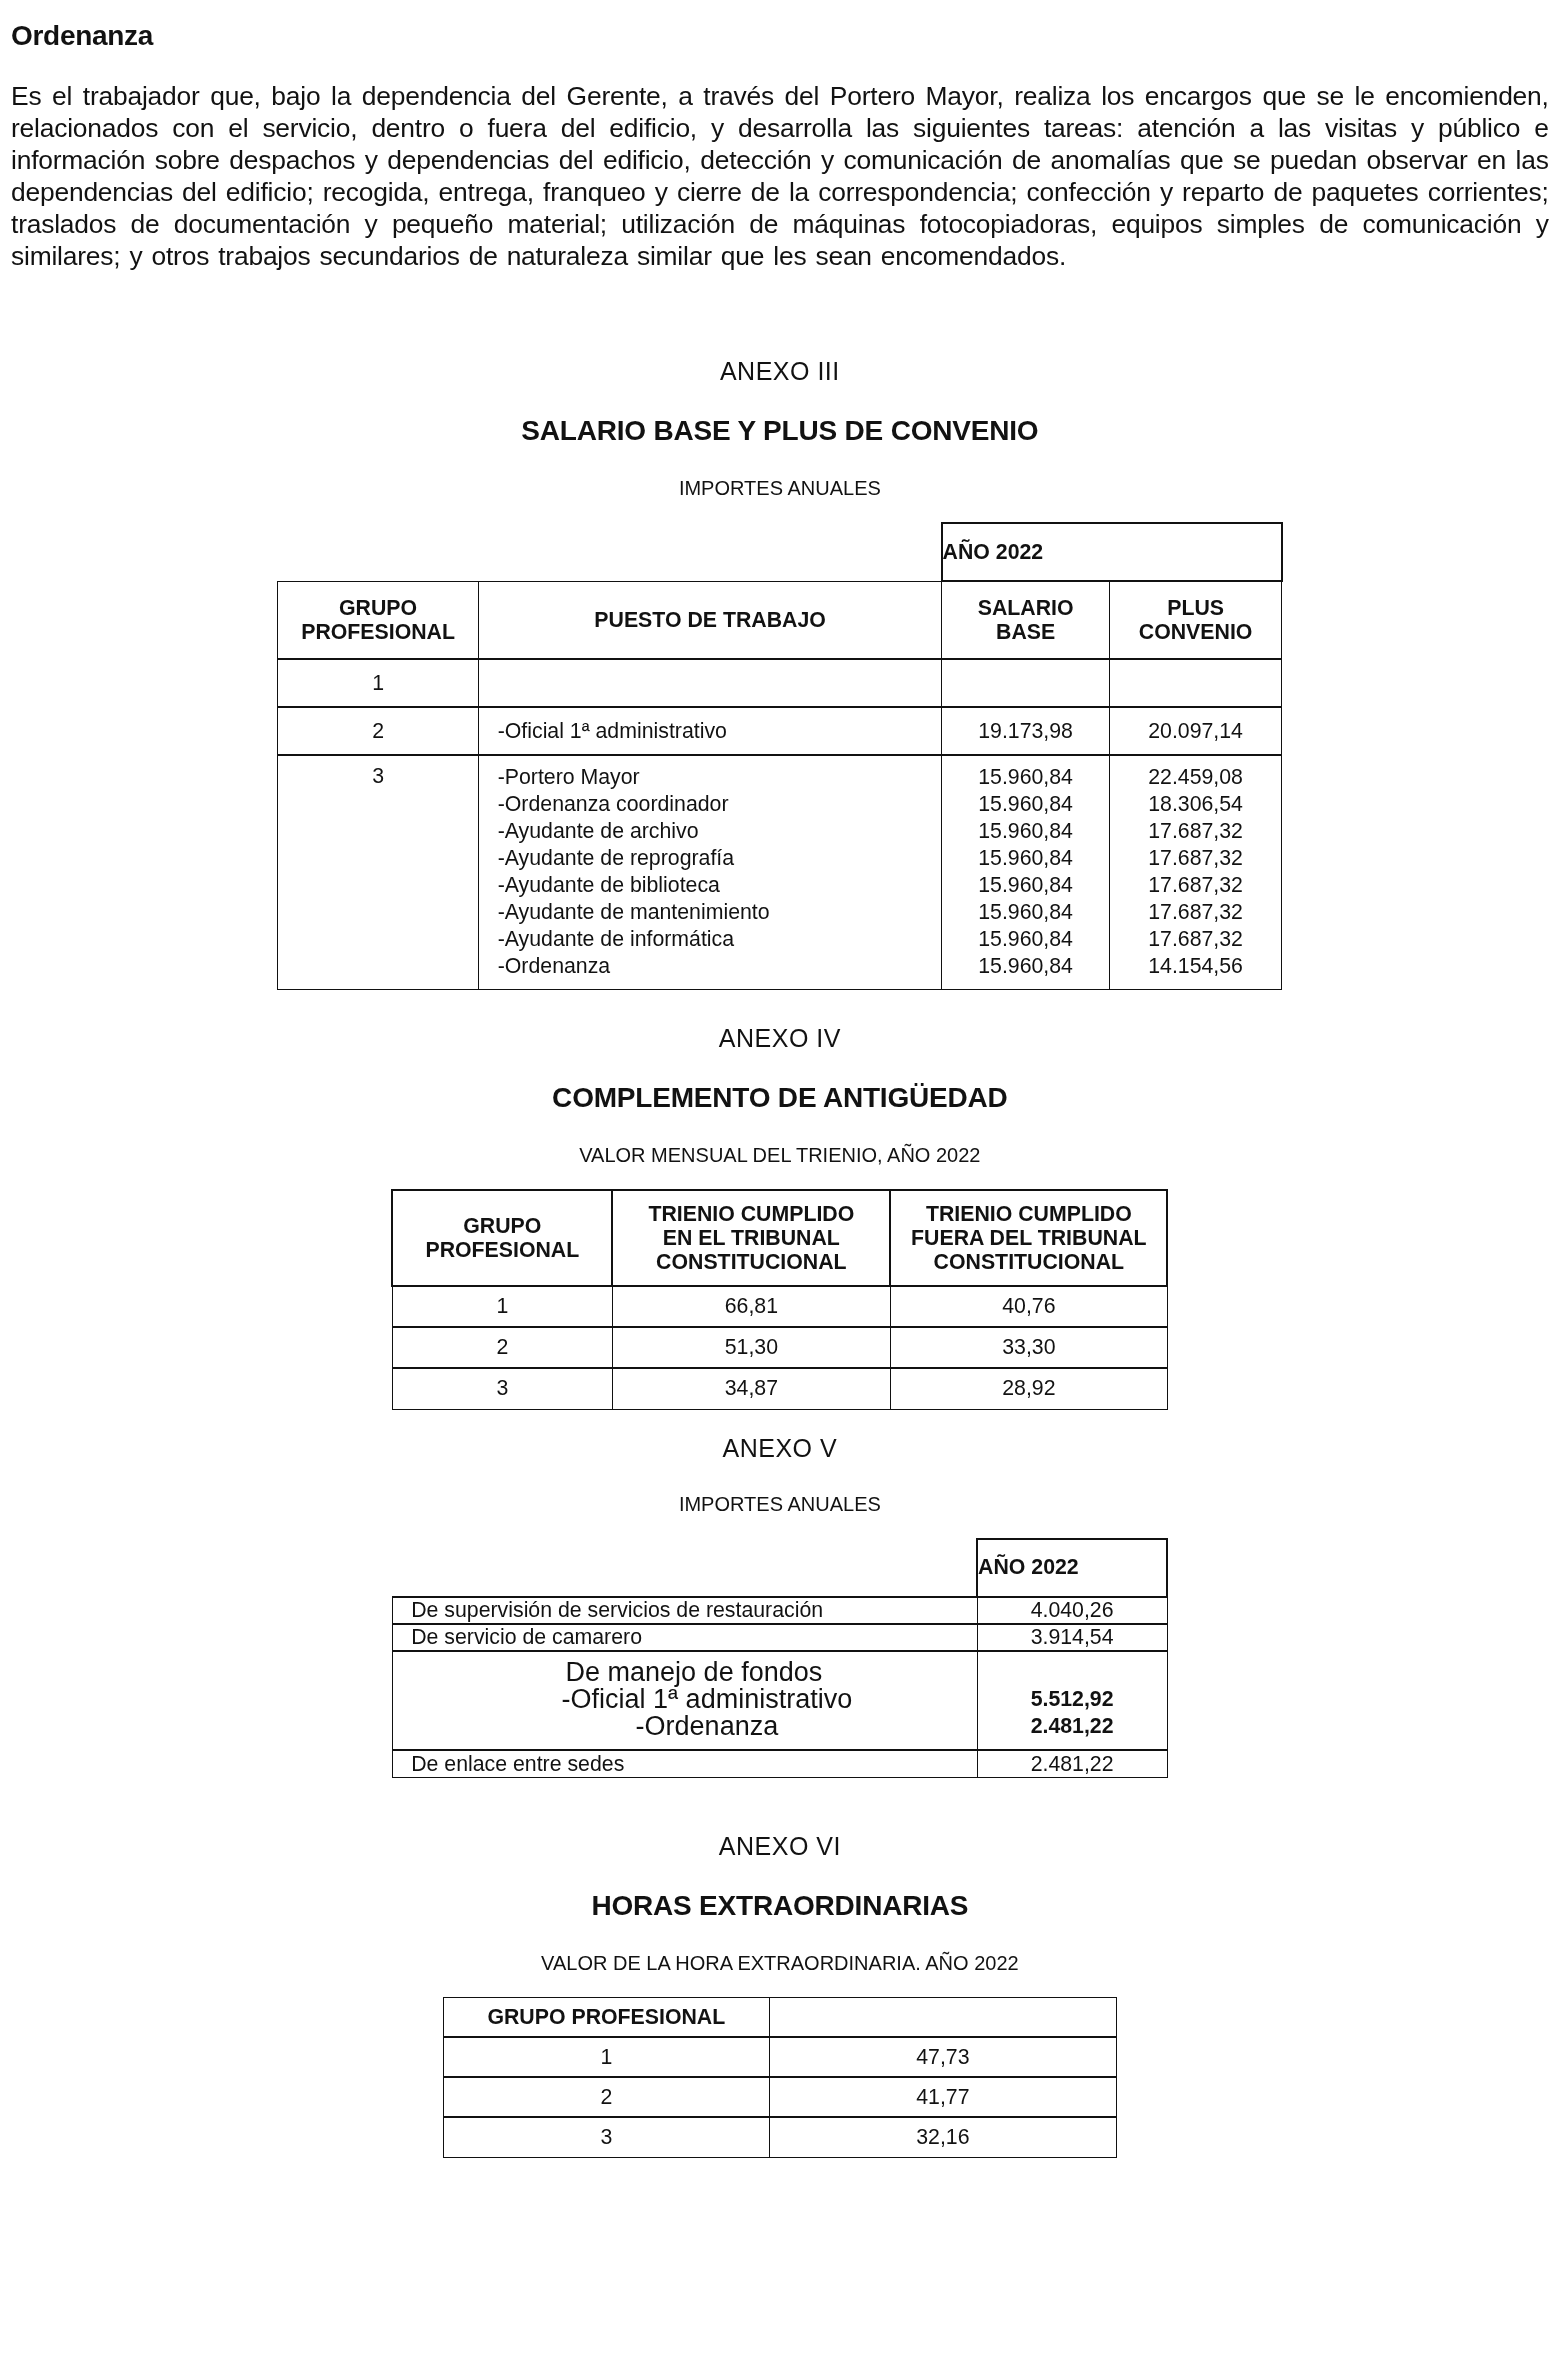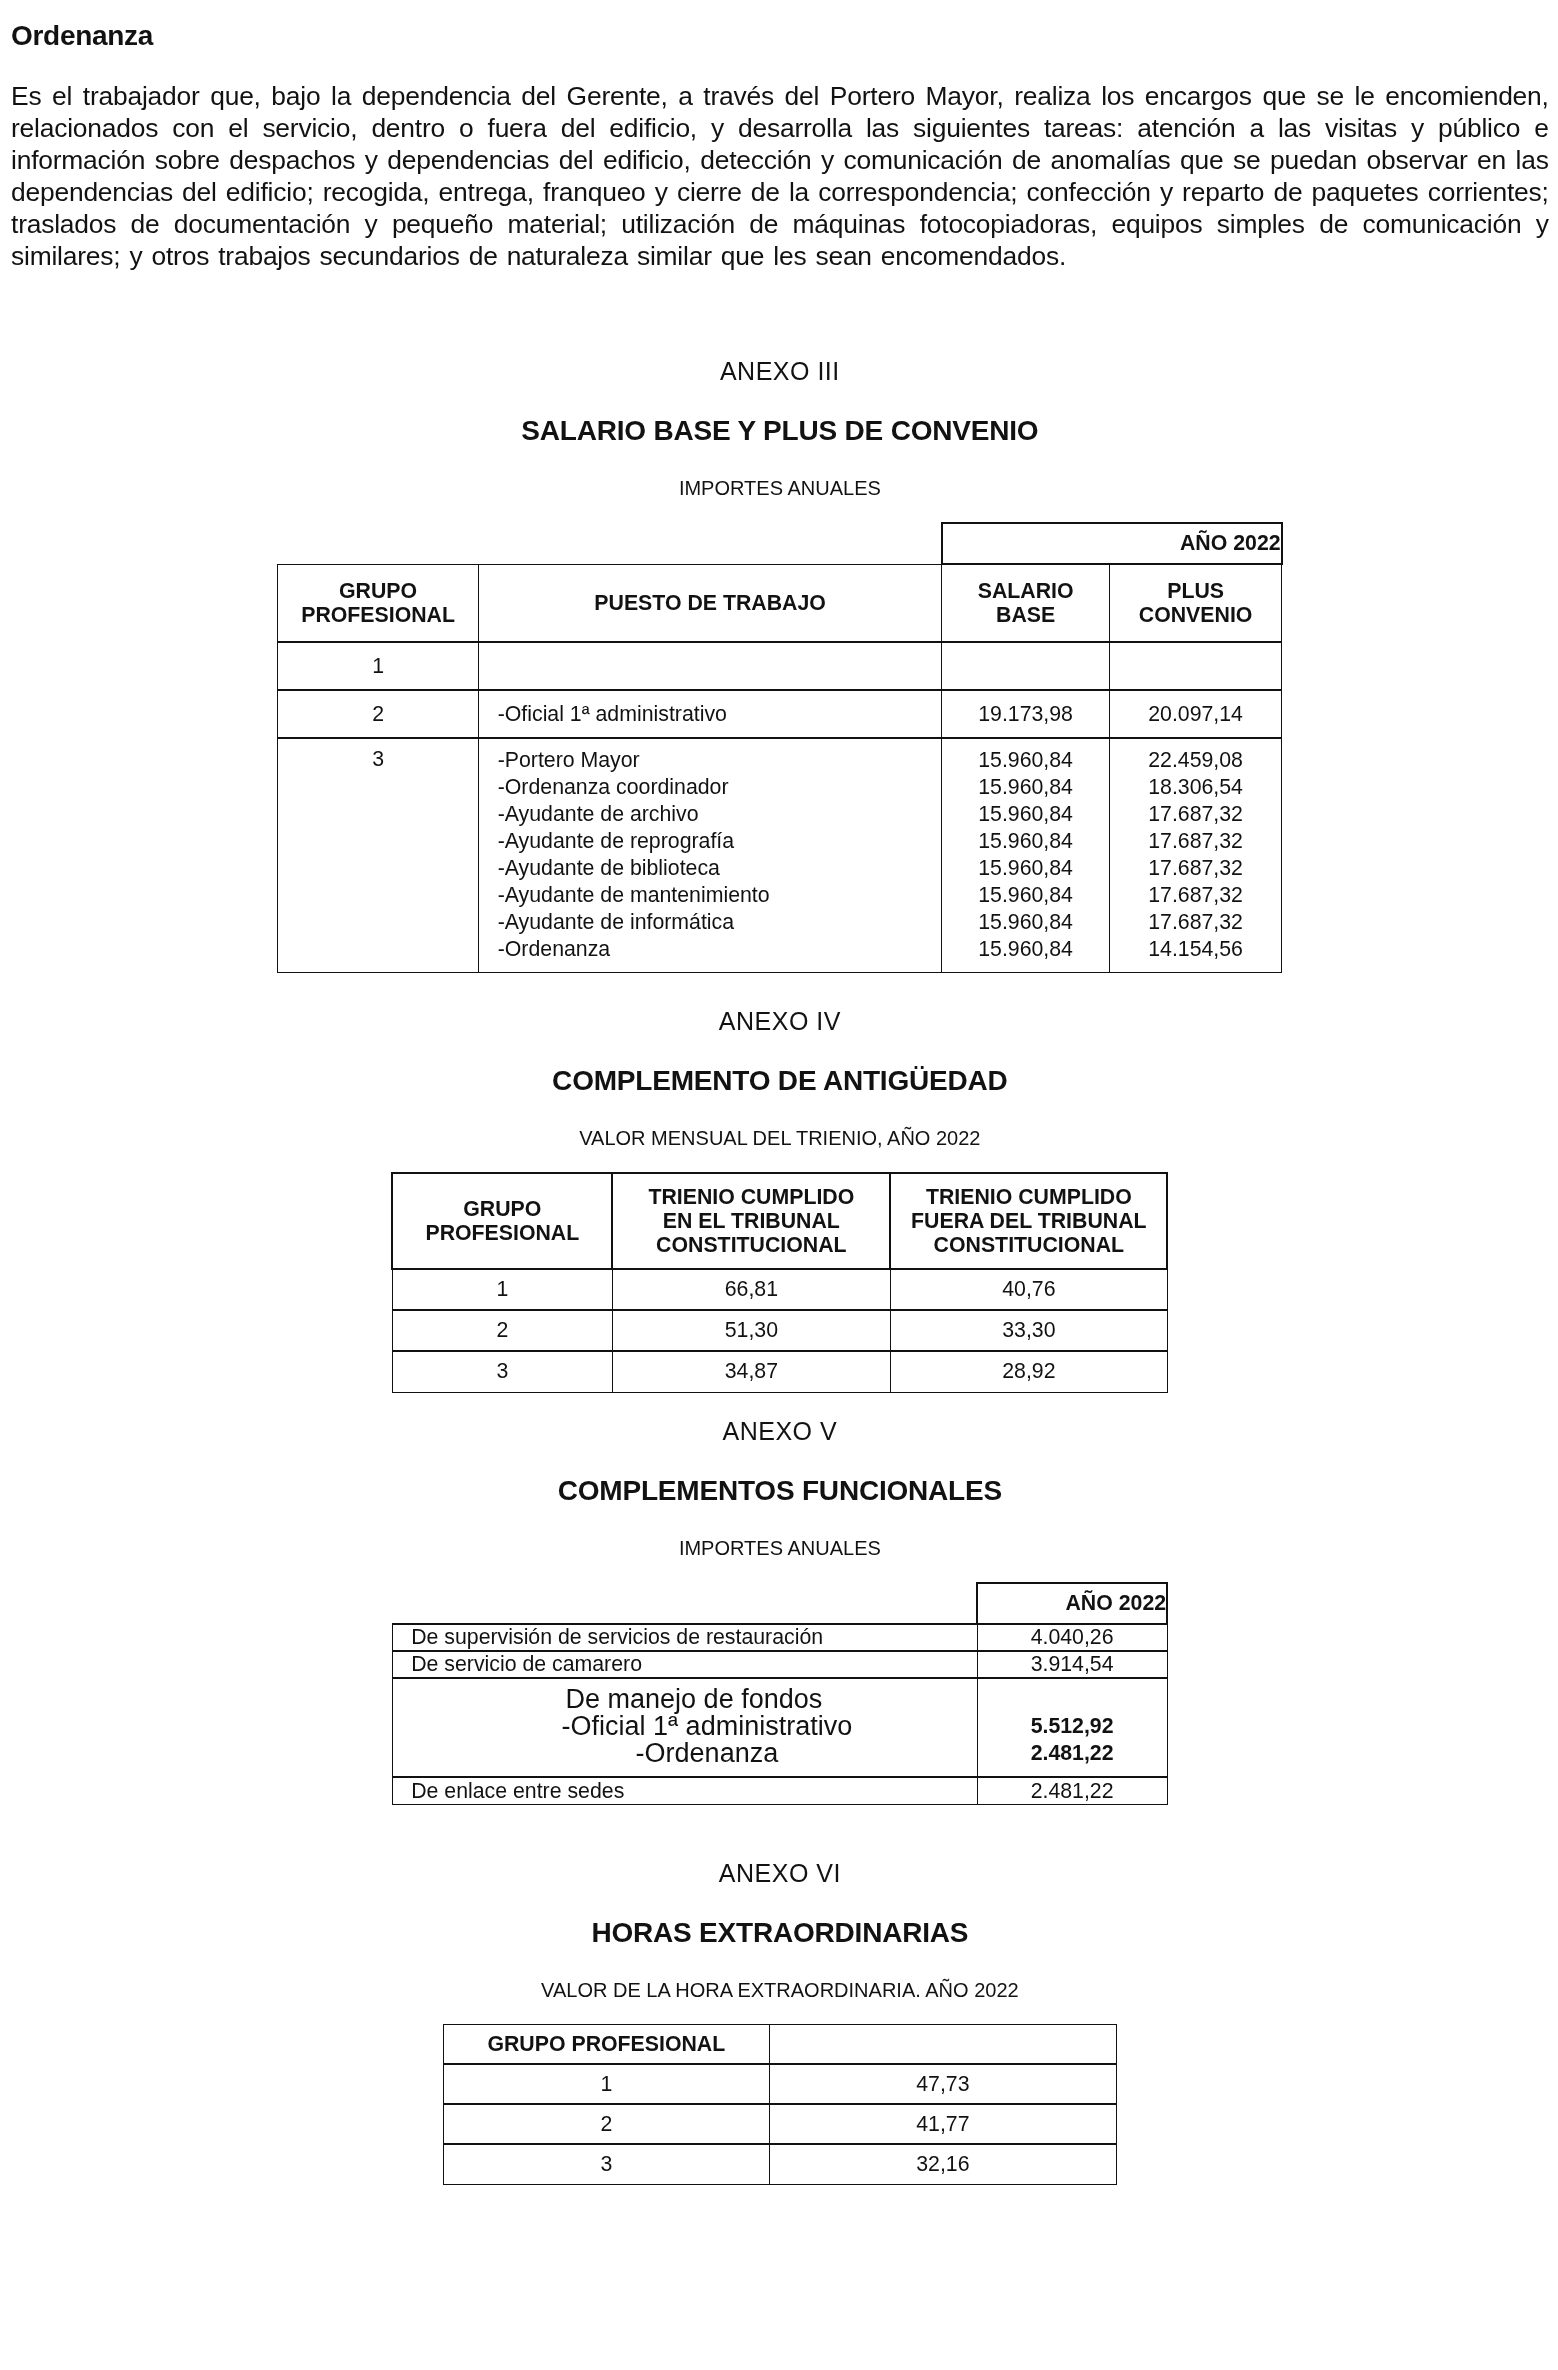--- a/index.html
+++ b/index.html
@@ -34,22 +34,22 @@
   .anexo-sub  { margin-top:29px; }
   .anexo-note { margin-top:30px; }
 
   table { border-collapse:collapse; margin:22px auto 0 auto; table-layout:fixed; }
   td, th { border:1.9px solid #111; font-size:21.3px; vertical-align:middle; }
   th { font-weight:bold; text-align:center; line-height:24px; }
   td { text-align:center; }
   tr.rowsep > td, tr.rowsep > th { border-top-width:2.8px; }
   td.noborder { border:none; }
   td.year-cell {
-    border-width:2.8px; font-weight:bold; text-align:right;
-    height:41px; font-size:21.3px;
+    border-width:2.8px; font-weight:bold; text-align:left;
+    height:58px; font-size:21.3px;
   }
   .pre { white-space:pre-line; }
   .left { text-align:left; padding-left:18.6px; }
   .topalign { vertical-align:top; }
 
   
   .t1 { width:1004px; }
   .t1 col.c1 { width:201px; } .t1 col.c2 { width:463px; }
   .t1 col.c3 { width:168px; } .t1 col.c4 { width:172px; }
   .t1 th { height:78px; }
@@ -197,21 +197,20 @@
         <td>3</td>
         <td>34,87</td>
         <td>28,92</td>
       </tr>
     </tbody>
       </table>
   </div>
 
   <div class="anexo m-a5">
     <div class="anexo-title">ANEXO V</div>
-    <div class="anexo-sub">COMPLEMENTOS FUNCIONALES</div>
     <div class="anexo-note">IMPORTES ANUALES</div>
 
     <table class="t3">
       <colgroup>
           <col class="c1">
           <col class="c2">
         </colgroup>
       <tbody>
           <tr>
         <td class="noborder"></td>

